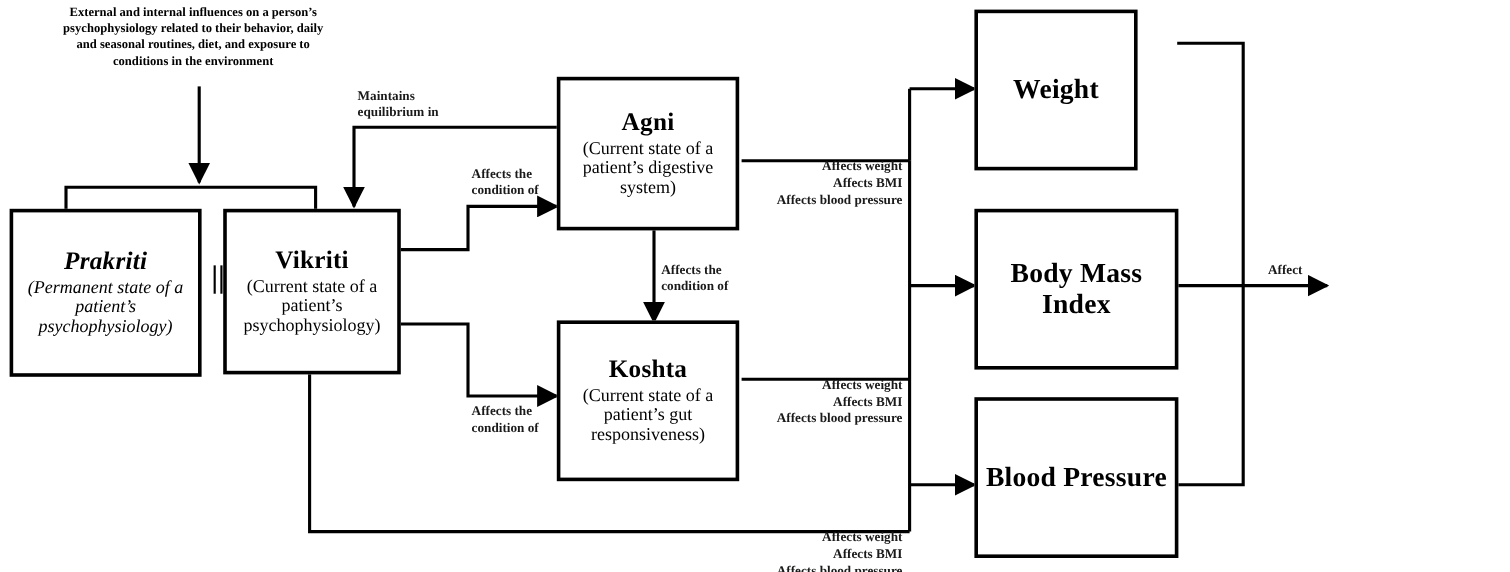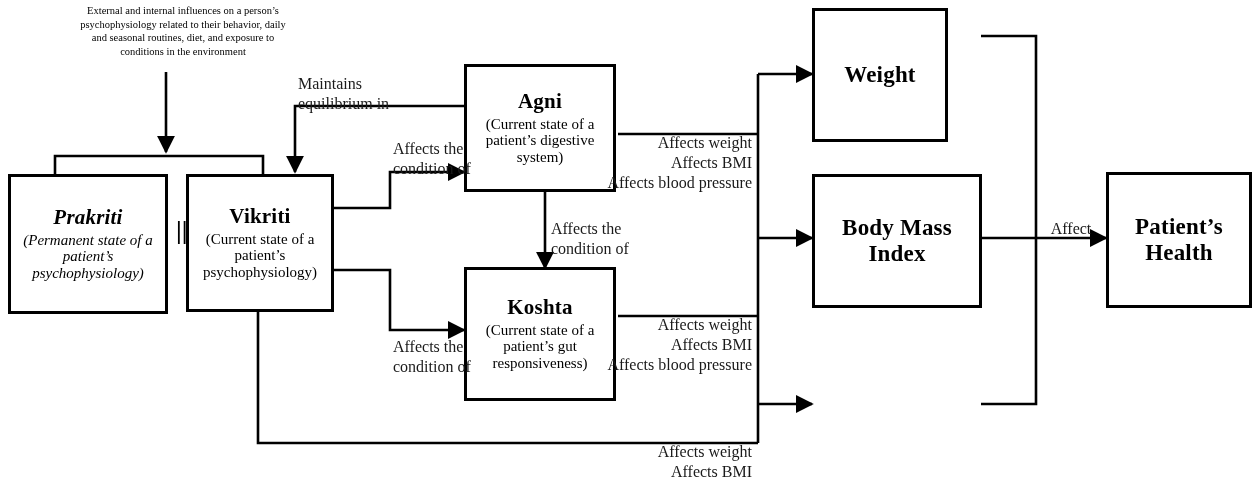--- a/index.html
+++ b/index.html
@@ -47,25 +47,26 @@
     font-size: 15px;
     margin-top: 2px;
     padding: 0 6px;
   }
   .node.big .title {
     font-size: 23px;
   }
   
   .lbl {
     position: absolute;
-    font-size: 16px;
+    font-size: 11px;
     line-height: 1.25;
     color: #1a1a1a;
     z-index: 4;
     white-space: pre-line;
+    font-weight: bold;
   }
   .lbl.r { text-align: right; margin-top: 44px; }
   .lbl.l { text-align: left; }
   .lbl.c { text-align: center; }
   .caption {
     position: absolute;
     font-size: 10.5px;
     line-height: 1.3;
     text-align: center;
     z-index: 4;
@@ -118,21 +119,21 @@
 
       <path d="M 758 404 L 812 404" marker-end="url(#arrow)"></path>
 
       <path d="M 981 36 L 1036 36 L 1036 238"></path>
       <path d="M 981 238 L 1036 238"></path>
       <path d="M 981 404 L 1036 404 L 1036 238"></path>
       <path d="M 1036 238 L 1106 238" marker-end="url(#arrow)"></path>
     </g>
   </svg>
 
-  <div class="caption" style="left:72px; top:4px; width:222px;">External and internal influences on a person’s psychophysiology related to their behavior, daily and seasonal routines, diet, and exposure to conditions in the environment</div>
+  <div class="caption" style="left:50px; top:4px; width:222px;font-weight:bold;">External and internal influences on a person’s psychophysiology related to their behavior, daily and seasonal routines, diet, and exposure to conditions in the environment</div>
 
   <div class="node" style="left:8px; top:174px; width:160px; height:140px;font-style:italic;">
     <div class="title">Prakriti</div>
     <div class="sub">(Permanent state of a patient’s psychophysiology)</div>
   </div>
 
   <div class="eqbar" style="left:176px; top:218px;">||</div>
 
   <div class="node" style="left:464px; top:64px; width:152px; height:128px;">
     <div class="title">Agni</div>
@@ -150,24 +151,24 @@
   </div>
 
   <div class="node big" style="left:812px; top:8px; width:136px; height:134px;">
     <div class="title">Weight</div>
   </div>
 
   <div class="node big" style="left:812px; top:174px; width:170px; height:134px;">
     <div class="title">Body Mass Index</div>
   </div>
 
+  <div class="node big" style="left:812px; top:331px; width:170px; height:134px;">
+    <div class="title">Blood Pressure</div>
+  </div>
 
-  <div class="node big" style="left:1106px; top:172px; width:146px; height:136px;">
-    <div class="title">Patient’s Health</div>
-  </div>
 
   <div class="lbl l" style="left:298px; top:74px; width:110px;">Maintains
 equilibrium in</div>
 
   <div class="lbl l" style="left:393px; top:139px; width:80px;">Affects the
 condition of</div>
 
   <div class="lbl l" style="left:551px; top:219px; width:80px;">Affects the
 condition of</div>
 

